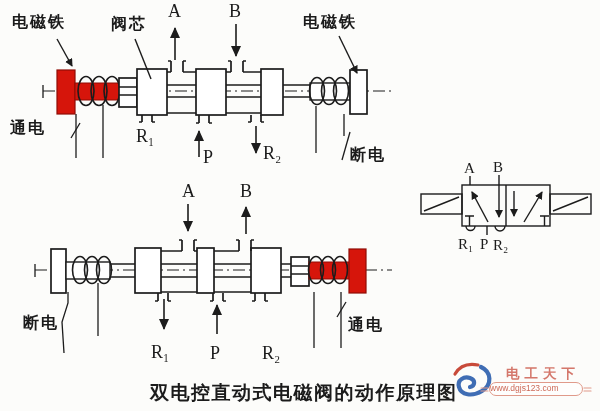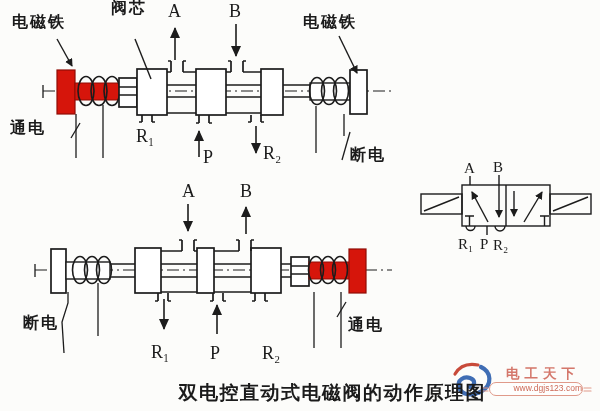--- a/index.html
+++ b/index.html
@@ -6,30 +6,30 @@
   #stage{
     position:relative;width:600px;height:411px;background:#fcfcfa;
     overflow:hidden;font-family:"Liberation Serif",serif;color:#1b1b1b;
   }
   #art{position:absolute;left:0;top:0;}
   .label{position:absolute;white-space:nowrap;line-height:1;}
   .cn{font-weight:700;font-size:16px;letter-spacing:2px;font-family:"Liberation Serif",serif;}
   .port{font-size:18px;font-style:normal;}
   .sym{font-size:15px;}
   .caption{
-    font-size:19px;font-weight:700;letter-spacing:1.5px;width:336px;text-align:right;
+    font-size:19px;font-weight:700;letter-spacing:1.5px;width:336px;text-align:left;
   }
   .wm-brand{
     font-size:13.5px;font-weight:700;letter-spacing:5px;color:#d4776b;
     font-family:"Liberation Sans",sans-serif;
     margin-left:9px;
   }
   .wm-pill{
     box-sizing:border-box;width:94px;height:14px;border:1.5px solid #e09a8a;border-radius:7px;
-    color:#cd6a58;font-size:8.5px;line-height:11px;text-align:right;
+    color:#cd6a58;font-size:8.5px;line-height:11px;text-align:left;
     font-family:"Liberation Sans",sans-serif;background:rgba(255,255,255,.65);
   }
 </style>
 </head>
 <body>
 
 <div id="stage">
 
 <svg id="art" width="600" height="411" viewBox="0 0 600 411">
   <defs>
@@ -193,21 +193,21 @@
   </g>
 
   <g fill="none" stroke-linecap="round">
     <path d="M455 374 Q462 362 478 365" stroke="#c84a3a" stroke-width="3.2"></path>
     <path d="M481 367 C492 372 492 385 482 391 C472 397 461 395 459 387 C457 380 464 376 470 378 C476 380 475 386 470 387" stroke="#3f6db4" stroke-width="4.2"></path>
     <path d="M481 388 H488 M481 391 H488 M584 388 H591 M584 391 H591" stroke="#e09a8a" stroke-width="1.2"></path>
   </g>
 </svg>
 
   <div class="label cn" style="left:12px;top:14px">电磁铁</div>
-  <div class="label cn" style="left:111px;top:0">阀芯</div>
+  <div class="label cn" style="left:111px;top:16px">阀芯</div>
   <div class="label cn" style="left:303px;top:14px">电磁铁</div>
   <div class="label port" style="left:168px;top:2px">A</div>
   <div class="label port" style="left:229px;top:2px">B</div>
   <div class="label cn" style="left:10px;top:120px">通电</div>
   <div class="label cn" style="left:350px;top:147px">断电</div>
   <div class="label port" style="left:136px;top:127px">R₁</div>
   <div class="label port" style="left:203px;top:148px">P</div>
   <div class="label port" style="left:263px;top:144px">R₂</div>
 
   <div class="label port" style="left:182px;top:182px">A</div>

